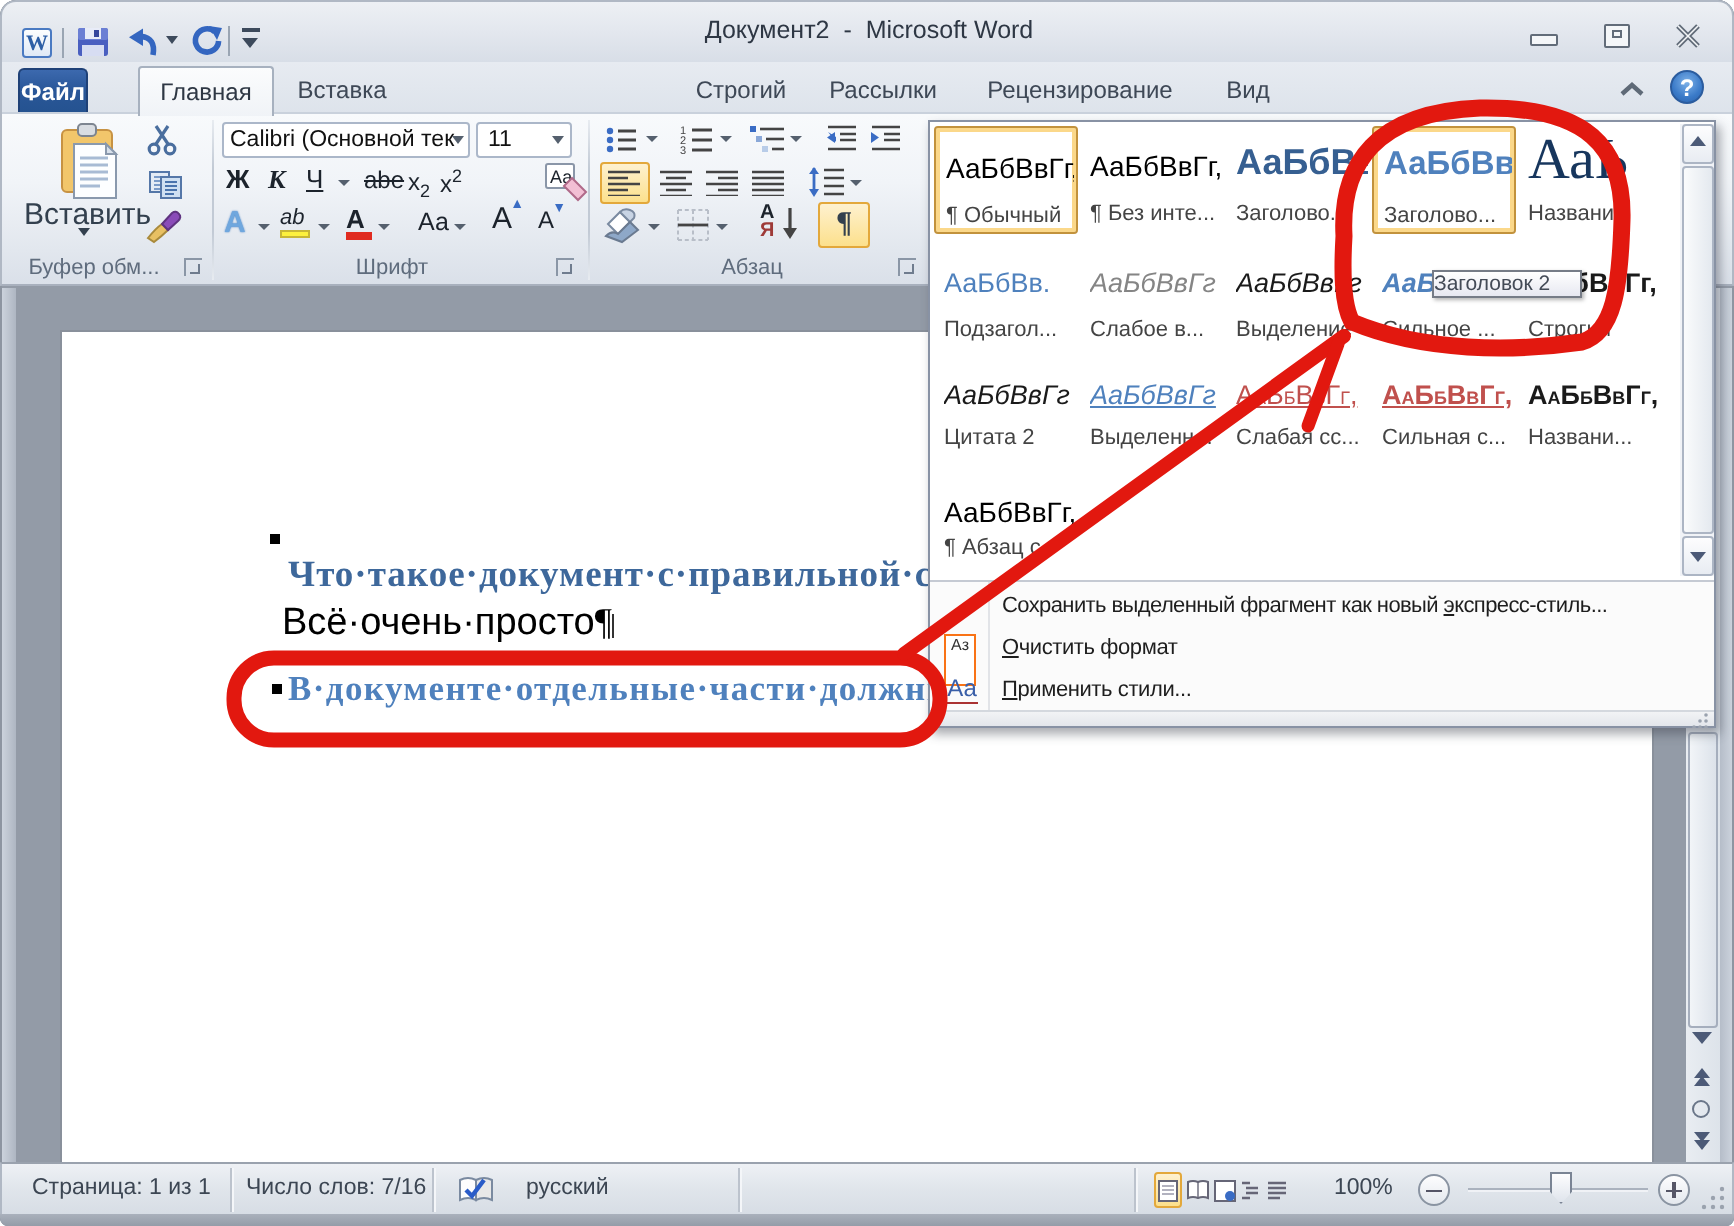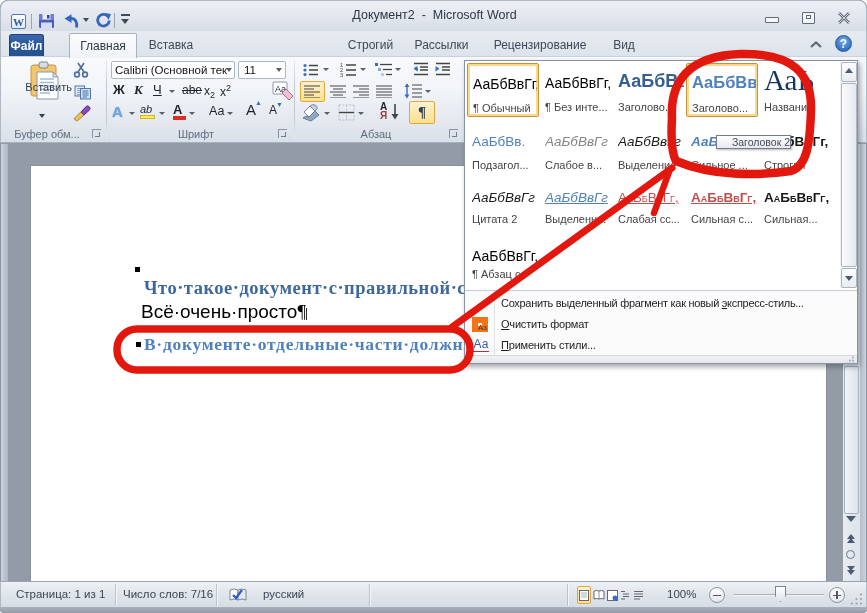--- a/index.html
+++ b/index.html
@@ -72,21 +72,21 @@
     font-size:14px; white-space:nowrap; overflow:hidden; color:#000; }
   .glbl { position:absolute; left:5px; right:0px; top:38px; height:14px;
     font-size:11px; color:#444; white-space:nowrap; overflow:hidden; }
   .hotitem { border:1px solid #C2923C; border-radius:2px;
     box-shadow:inset 0 0 0 2px #FBD88A; }
 
   
   #tooltip { position:absolute; left:716px; top:135px; width:75px; height:14px;
     background:linear-gradient(#fff,#E7E8F1); border:1px solid #767C87;
     box-shadow:1px 1px 2px rgba(0,0,0,0.3);
-    font-size:10.5px; color:#444b57; text-align:right; line-height:13px; }
+    font-size:10.5px; color:#444b57; text-align:left; line-height:13px; }
 
   
   #redsvg { position:absolute; left:0; top:0; z-index:50; pointer-events:none; }
 </style>
 </head>
 <body>
 <div id="win">
 
   <div id="titlebar">
     <div id="title">Документ2&nbsp; -&nbsp; Microsoft Word</div>
@@ -147,21 +147,21 @@
     <div class="dlaunch" style="left:277px;"></div>
     <div class="dlaunch" style="left:448px;"></div>
 
     <svg class="abs" style="left:28px; top:4px;" width="32" height="40" viewBox="0 0 32 40">
       <rect x="2" y="4" width="25" height="31" rx="2.5" fill="#F2C66B" stroke="#C79243"></rect>
       <rect x="10" y="1" width="9" height="6" rx="2" fill="#D9DDE2" stroke="#7d8590"></rect>
       <path d="M8,11 L24,11 L29,16 L29,38 L8,38 Z" fill="#FDFEFF" stroke="#8a99ad"></path>
       <path d="M24,11 L24,16 L29,16 Z" fill="#D9E1EB" stroke="#8a99ad"></path>
       <path d="M11,18 h14 M11,21.5 h14 M11,25 h14 M11,28.5 h14 M11,32 h10" stroke="#A8BBD4" stroke-width="1.4"></path>
     </svg>
-    <div class="abs" style="left:11px; top:24px; width:60px; font-size:11px; color:#33404e; text-align:right;">Вставить</div>
+    <div class="abs" style="left:11px; top:42px; width:60px; font-size:15px; color:#33404e; text-align:left;">Вставить</div>
     <div class="abs" style="left:38px; top:57px; width:0; height:0; border-left:3.5px solid transparent; border-right:3.5px solid transparent; border-top:4px solid #33404e;"></div>
     <svg class="abs" style="left:72px; top:5px;" width="17" height="16" viewBox="0 0 17 16">
       <path d="M5,1 L11,10 M11,1 L5,10" stroke="#4a6e9e" stroke-width="1.6"></path>
       <circle cx="4" cy="12.5" r="2.4" fill="none" stroke="#4a6e9e" stroke-width="1.6"></circle>
       <circle cx="12" cy="12.5" r="2.4" fill="none" stroke="#4a6e9e" stroke-width="1.6"></circle>
     </svg>
     <svg class="abs" style="left:73px; top:28px;" width="18" height="15" viewBox="0 0 18 15">
       <rect x="1" y="1" width="9.5" height="10" fill="#E4EBF5" stroke="#5577a8"></rect>
       <path d="M3,3.5 h5.5 M3,5.5 h5.5 M3,7.5 h5.5 M3,9.5 h4" stroke="#7a9ac8" stroke-width="0.9"></path>
       <rect x="6.5" y="3.5" width="10" height="10.5" fill="#CFE0F2" stroke="#5577a8"></rect>
@@ -405,21 +405,21 @@
     <div class="gitem" style="left:148px; top:119px;">
       <div class="gsample" style="font-size:13.5px; font-variant:small-caps; color:#C0504D; text-decoration:underline; top:10px;">АаБбВвГг,</div>
       <div class="glbl" style="top:33px;">Слабая сс...</div>
     </div>
     <div class="gitem" style="left:221px; top:119px;">
       <div class="gsample" style="font-size:13.5px; font-variant:small-caps; font-weight:bold; color:#C0504D; text-decoration:underline; top:10px;">АаБбВвГг,</div>
       <div class="glbl" style="top:33px;">Сильная с...</div>
     </div>
     <div class="gitem" style="left:294px; top:119px;">
       <div class="gsample" style="font-size:13.5px; font-variant:small-caps; font-weight:bold; color:#1a1a1a; top:10px;">АаБбВвГг,</div>
-      <div class="glbl" style="top:33px;">Сильная...</div>
+      <div class="glbl" style="top:33px;">Названи...</div>
     </div>
 
     <div class="gitem" style="left:2px; top:177px;">
       <div class="gsample" style="top:10px;">АаБбВвГг,</div>
       <div class="glbl" style="top:30px;">¶ Абзац с</div>
     </div>
 
     <div class="abs" style="left:375px; top:1px; width:17px; height:226px; background:#F1F3F7;"></div>
     <div class="abs" style="left:376px; top:1px; width:16px; height:20px; background:linear-gradient(#FDFDFE,#E8ECF2); border:1px solid #ACB5C4; border-radius:2px; text-align:center;">
         <span style="display:block; margin-top:5px; width:0; height:0; border-left:4px solid transparent; border-right:4px solid transparent; border-bottom:5px solid #4C5A77; margin-left:3px;"></span>
@@ -430,21 +430,21 @@
       </div>
 
     <div class="abs" style="left:0; top:229px; width:392px; height:1px; background:#C5CAD3;"></div>
 
     <div class="abs" style="left:0px; top:230px; width:392px; height:64px; background:#FBFBFB;"></div>
     <div class="abs" style="left:29px; top:230px; width:1px; height:64px; background:#E2E4E8;"></div>
     <div class="abs" style="left:36px; top:236px; font-size:11px; letter-spacing:-0.3px; color:#1e1e1e;">Сохранить выделенный фрагмент как новый <u>э</u>кспресс-стиль...</div>
     <div class="abs" style="left:36px; top:257px; font-size:11px; letter-spacing:-0.2px; color:#1e1e1e;"><u>О</u>чистить формат</div>
     <div class="abs" style="left:36px; top:278px; font-size:11px; letter-spacing:-0.2px; color:#1e1e1e;"><u>П</u>рименить стили...</div>
 
-    <div class="abs" style="left:7px; top:256px; width:16px; height:15px; border:6px solid #f97316; background:#fff; font-size:8px; text-align:center; color:#333;">Аз</div>
+    <div class="abs" style="left:7px; top:256px; width:16px; height:26px; border:1px solid #f97316; background:#fff; font-size:8px; text-align:center; color:#333;">Аз</div>
     <div class="abs" style="left:8px; top:276px; font-size:12px; color:#3A5FA8; border-bottom:1.5px solid #A33; width:16px; text-align:center;">Аа</div>
 
     <div class="abs" style="left:0; top:294px; width:392px; height:8px; background:linear-gradient(#F2F3F5,#E3E6EB); border-top:1px solid #D4D8DE;"></div>
     <svg class="abs" style="left:380px; top:295px;" width="10" height="8" viewBox="0 0 10 8">
       <g fill="#9aa2ae">
           <circle cx="8" cy="1.5" r="0.9"></circle>
           <circle cx="8" cy="4.5" r="0.9"></circle>
           <circle cx="8" cy="7.5" r="0.9"></circle>
           <circle cx="5" cy="4.5" r="0.9"></circle>
           <circle cx="5" cy="7.5" r="0.9"></circle>

